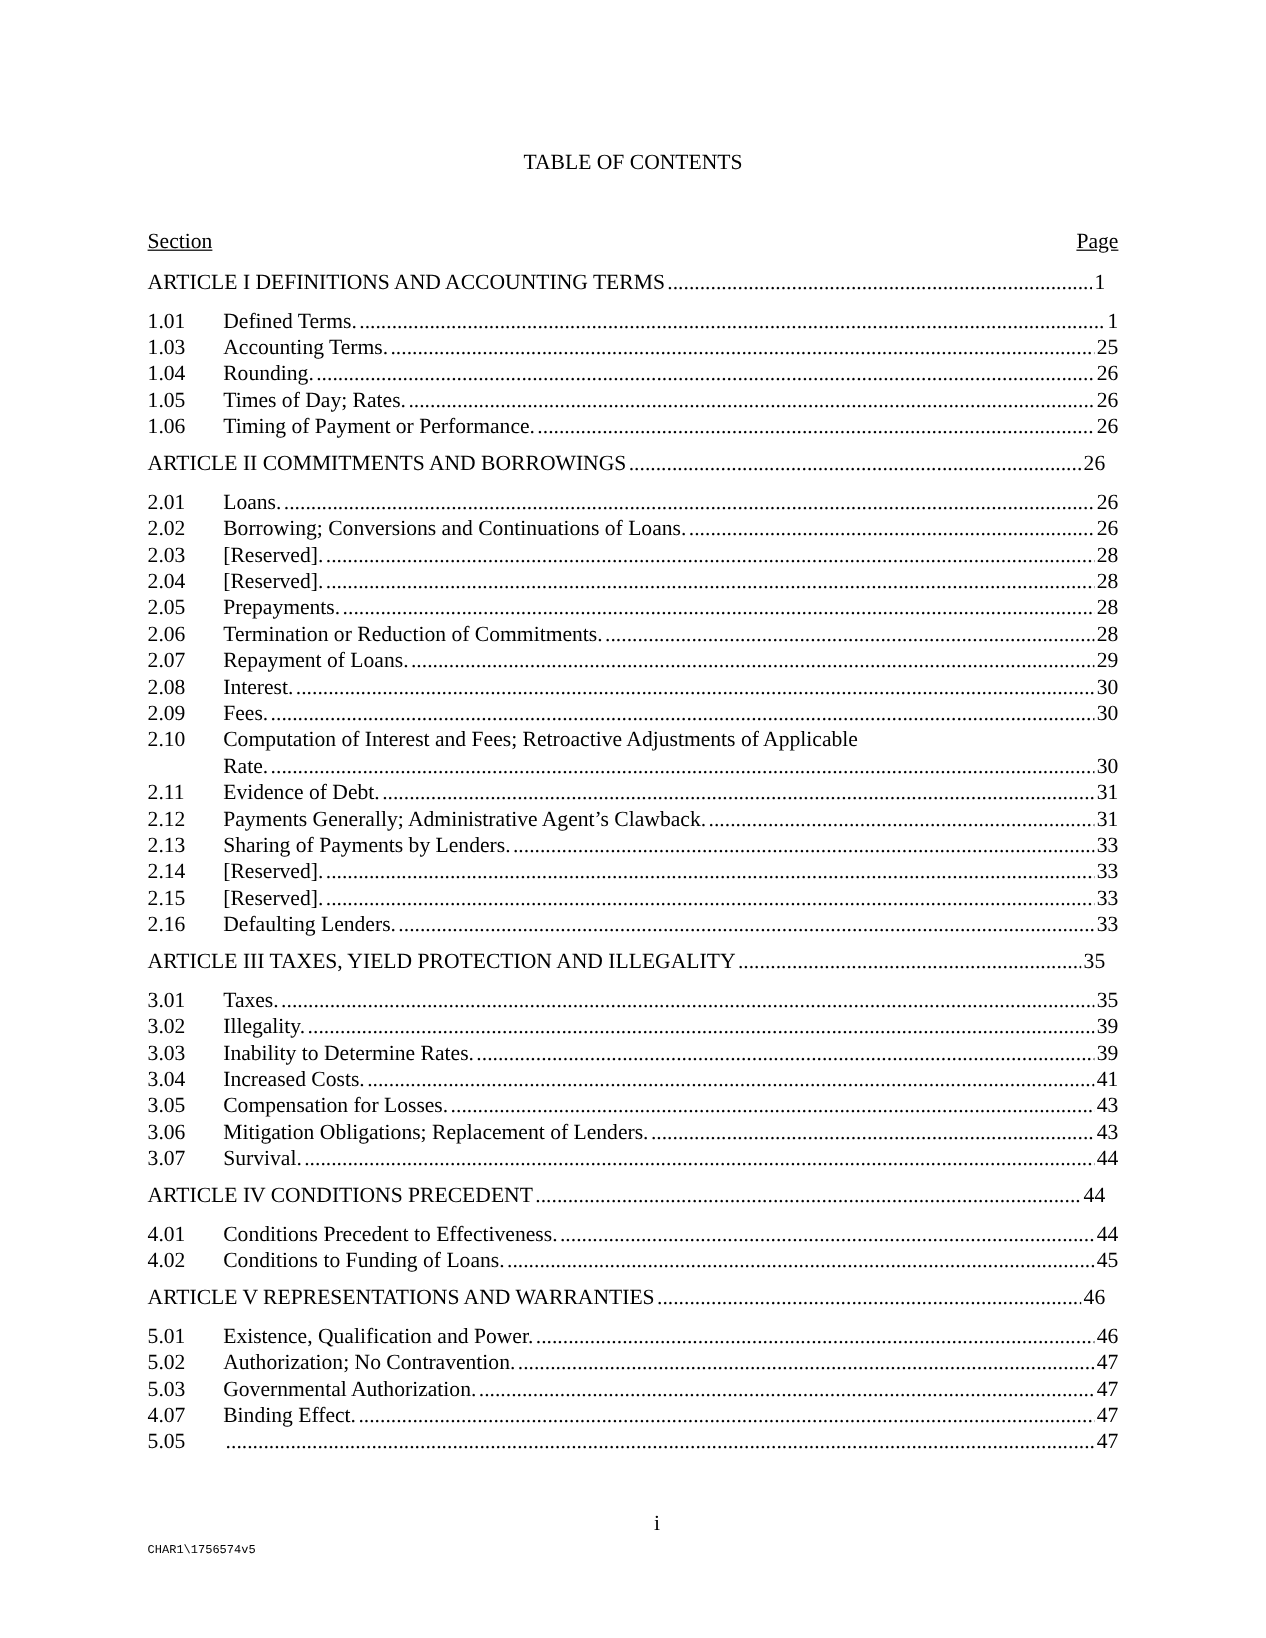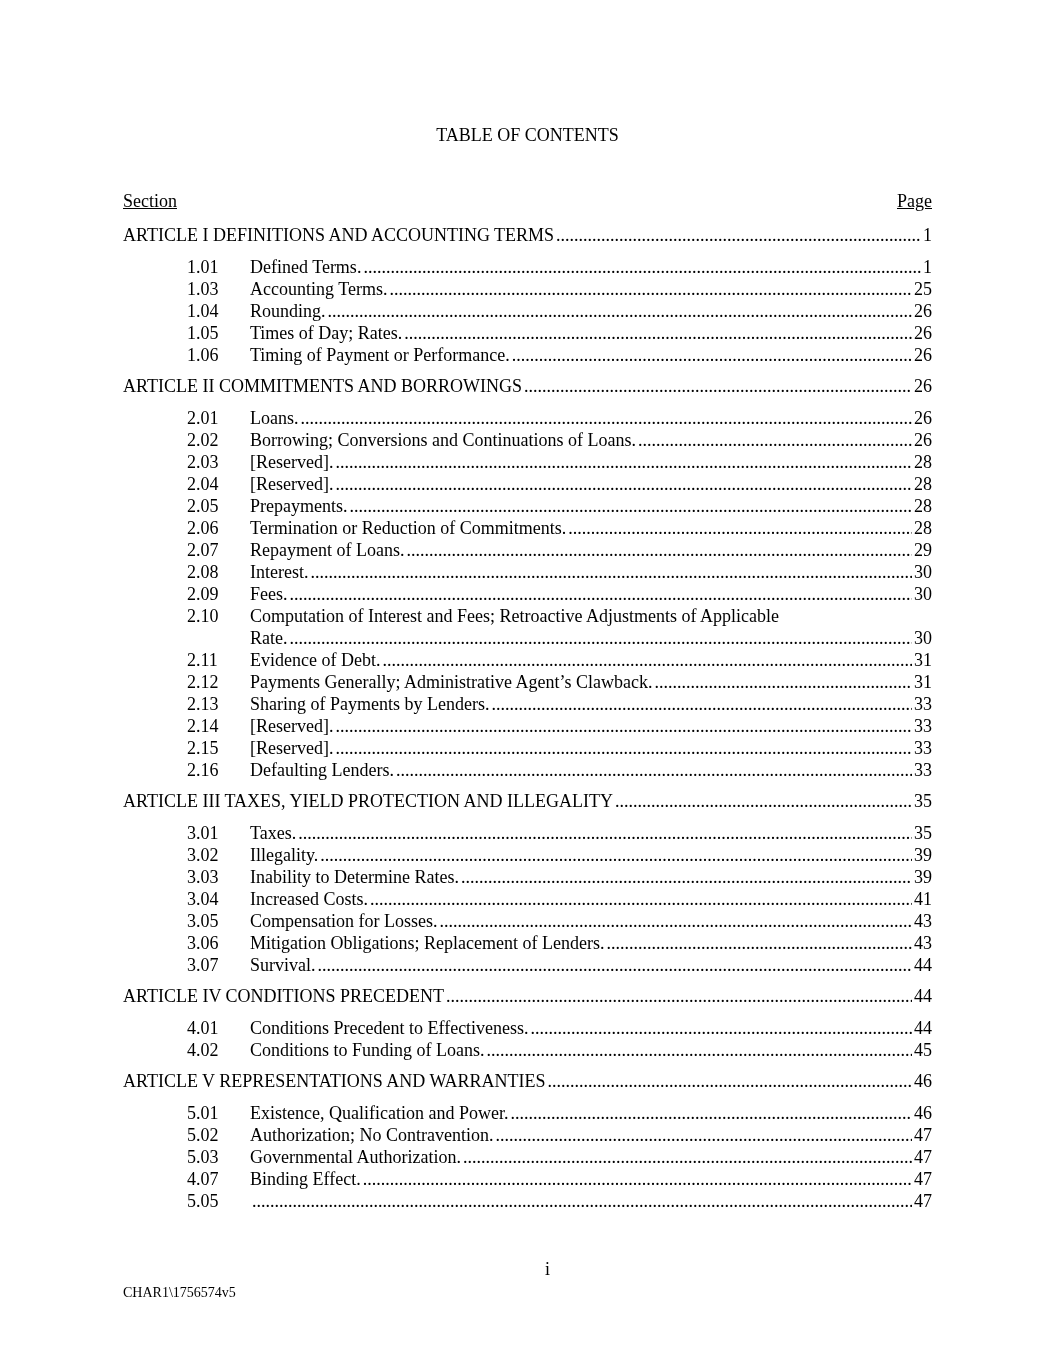--- a/index.html
+++ b/index.html
@@ -14,39 +14,39 @@
     padding-left:40px;
   }
   .content { position:absolute; left:123px; top:124px; width:809px; }
   .doc-title { text-align:center; line-height:22px; margin-bottom:44px; }
   .toc-header {
     display:flex; justify-content:space-between;
     line-height:22px; margin-bottom:12px;
   }
   .toc-header .u { text-decoration:underline; }
   .row { display:flex; align-items:baseline; line-height:22px; }
-  .row.article { margin:9px 0 10px 0; }
-  .num { flex:none; margin-left:64px; width:63px; }
+  .row.article { margin:9px 11px 10px 0; }
+  .num { flex:none; width:63px; }
   .title { flex:none; white-space:nowrap; }
   .leader {
     flex:1 1 auto; min-width:0;
     overflow:hidden; white-space:nowrap;
     margin-left:2px;
   }
   .leader::after {
     content:"...................................................................................................................................................................................................................................";
   }
   .pg { flex:none; padding-left:2px; }
   .footer-pagenum {
     position:absolute; left:0; top:1258px; width:100%;
     text-align:center; line-height:22px;
   }
   .footer-docid {
     position:absolute; left:123px; top:1284px;
-    font-size:14px; line-height:17px;
+    font-size:10px; line-height:17px;font-family:Liberation Mono, monospace;
   }
 </style>
 </head>
 <body>
 
 <div class="page">
   <div class="content">
     <div class="doc-title">TABLE OF CONTENTS</div>
     <div class="toc-header">
       <span class="u">Section</span>

